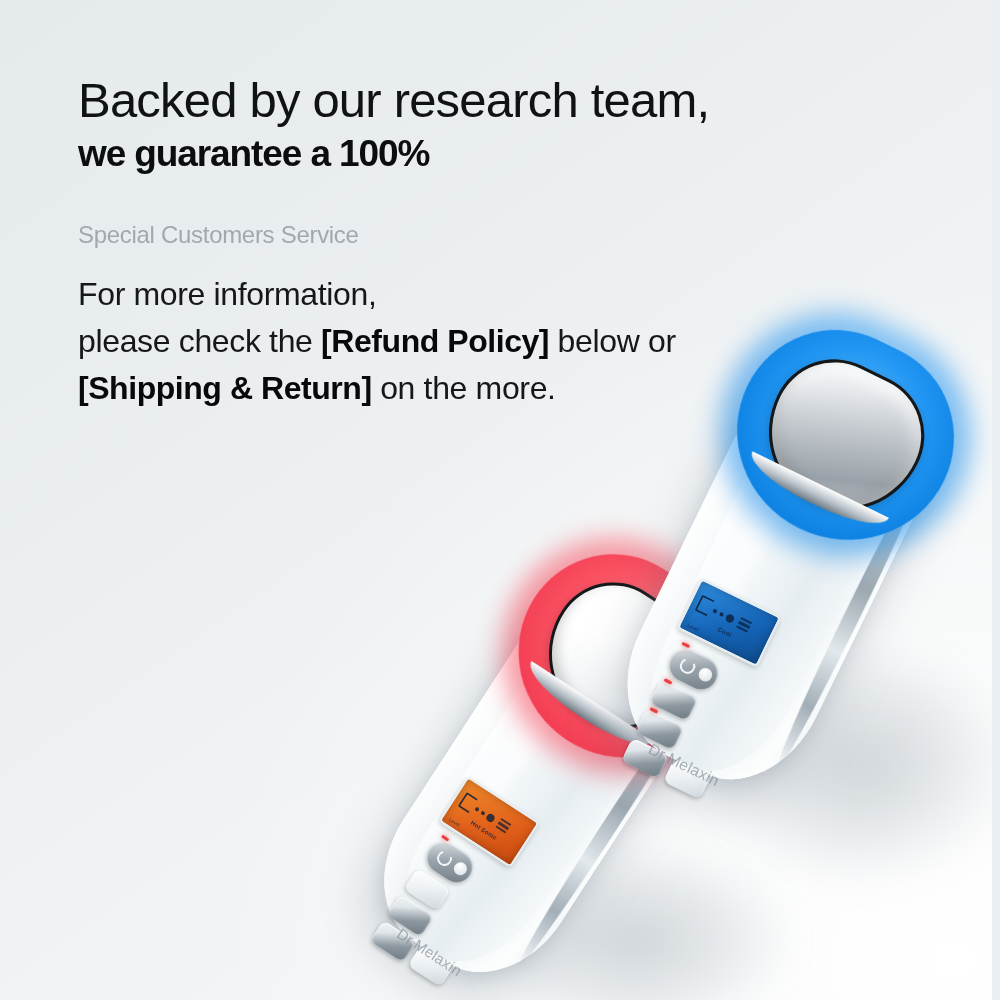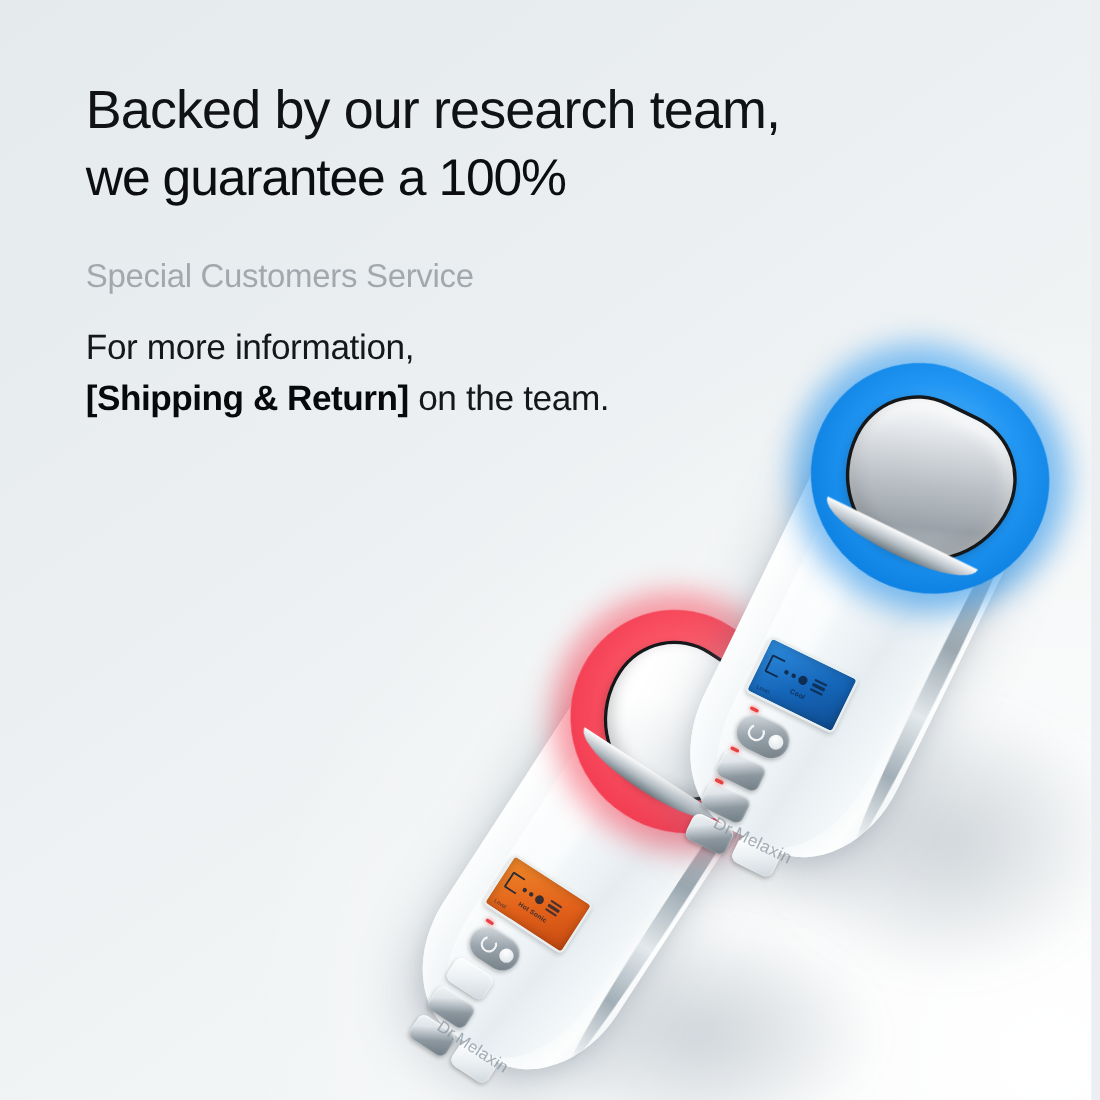--- a/index.html
+++ b/index.html
@@ -22,28 +22,28 @@
   }
 
   
   #copy { position:absolute; left:78px; top:72px; width:830px; }
 
   .h-light {
     font-size:49px; font-weight:300; color:#101214;
     letter-spacing:-0.8px; line-height:1.18; white-space:nowrap;
   }
   .h-bold {
-    font-size:47px; font-weight:400; color:#0b0d0f;
+    font-size:37px; font-weight:700; color:#0b0d0f;
     letter-spacing:-1.1px; line-height:1.32; white-space:nowrap;
   }
   #headline { margin-bottom:0; }
 
   #subhead {
     margin-top:42px;
-    font-size:30px; font-weight:300; color:#a2a8ad;
+    font-size:24px; font-weight:300; color:#a2a8ad;
     letter-spacing:-0.3px; line-height:1.2; white-space:nowrap;
   }
 
   #body-copy {
     margin-top:22px;
     font-size:32px; font-weight:300; color:#15171a;
     letter-spacing:-0.35px; line-height:1.46;
   }
   #body-copy .line { white-space:nowrap; }
   #body-copy b { font-weight:700; color:#08090b; letter-spacing:-0.45px; }
@@ -224,21 +224,22 @@
 
     <div id="headline">
       <div class="h-light">Backed by our research team,</div>
       <div class="h-bold">we guarantee a 100%</div>
     </div>
 
     <div id="subhead">Special Customers Service</div>
 
     <div id="body-copy">
       <div class="line">For more information,</div>
-      <div class="line"><b>[Shipping &amp; Return]</b><span> on the team.</span></div>
+      <div class="line"><span>please check the </span><b>[Refund Policy]</b><span> below or</span></div>
+      <div class="line"><b>[Shipping &amp; Return]</b><span> on the more.</span></div>
     </div>
 
   </div>
 
   <div class="shadow-pool" id="shadow-blue"></div>
   <div class="shadow-pool" id="shadow-red"></div>
 
   <div class="device" id="device-blue">
     <div class="body-shell"></div>
     <div class="gloss"></div>

